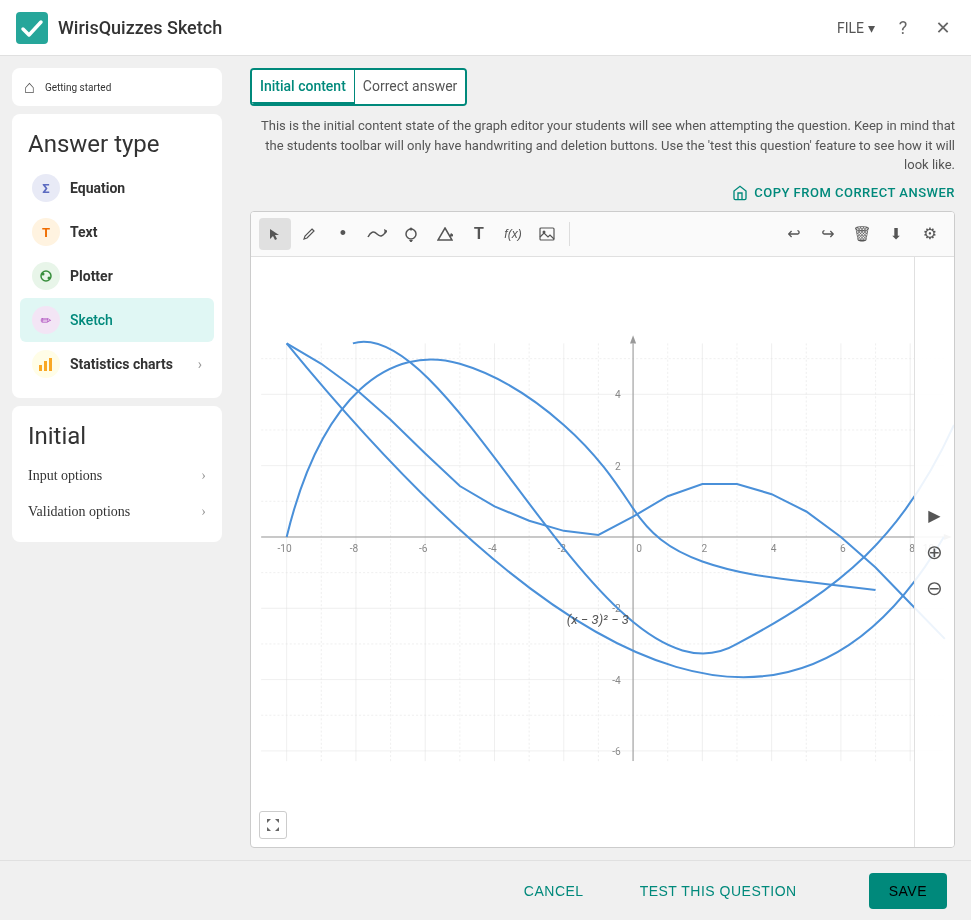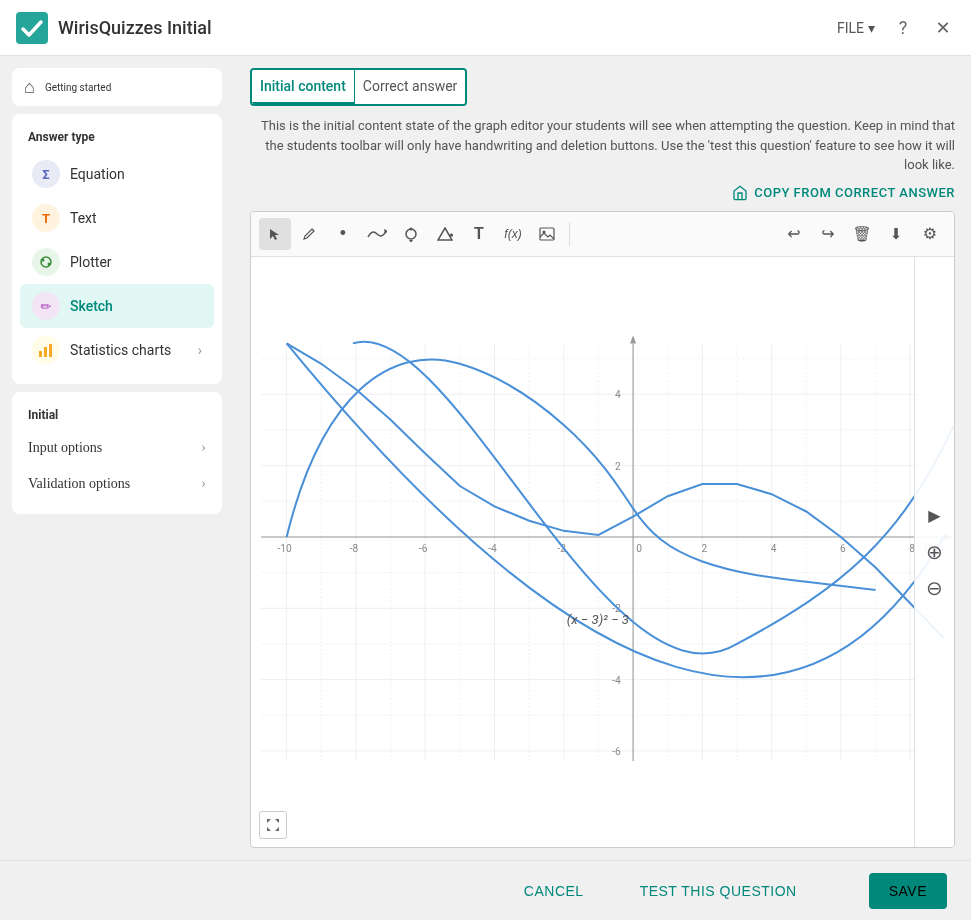--- a/index.html
+++ b/index.html
@@ -91,22 +91,22 @@
     .sidebar-home-icon {
       color: #555;
       font-size: 18px;
     }
     .sidebar-home-label {
       font-size: 10px;
       color: #333;
     }
 
     .section-title {
-      font-size: 12px;
-      font-weight: 700;
+      font-size: 24px;
+      font-weight: 400;
       color: #333;
       padding: 4px 8px 8px;
     }
 
     .sidebar-item {
       display: flex;
       align-items: center;
       gap: 10px;
       padding: 8px 12px;
       border-radius: 6px;
@@ -121,20 +121,21 @@
       border-radius: 50%;
       display: flex;
       align-items: center;
       justify-content: center;
       font-size: 14px;
     }
     .sidebar-item-label {
       font-size: 14px;
       color: #333;
       flex: 1;
+      font-weight: bold;
     }
     .sidebar-item.active .sidebar-item-label {
       color: #00897b;
       font-weight: 500;
     }
     .sidebar-item-chevron {
       color: #999;
       font-size: 14px;
     }
 
@@ -369,21 +370,21 @@
 </head>
 <body>
 
 <div class="titlebar">
   <div class="logo-icon">
     <svg width="32" height="32" viewBox="0 0 32 32">
       <rect width="32" height="32" rx="4" fill="#26a69a"></rect>
       <polyline points="7,17 13,23 25,10" stroke="white" stroke-width="3.5" fill="none" stroke-linecap="round" stroke-linejoin="round"></polyline>
     </svg>
   </div>
-  <span class="app-title">WirisQuizzes Initial</span>
+  <span class="app-title">WirisQuizzes Sketch</span>
   <div class="titlebar-actions">
     <div class="file-menu">
       <span>FILE</span>
       <span>▾</span>
     </div>
     <div class="titlebar-icon">?</div>
     <div class="titlebar-icon">✕</div>
   </div>
 </div>
 

